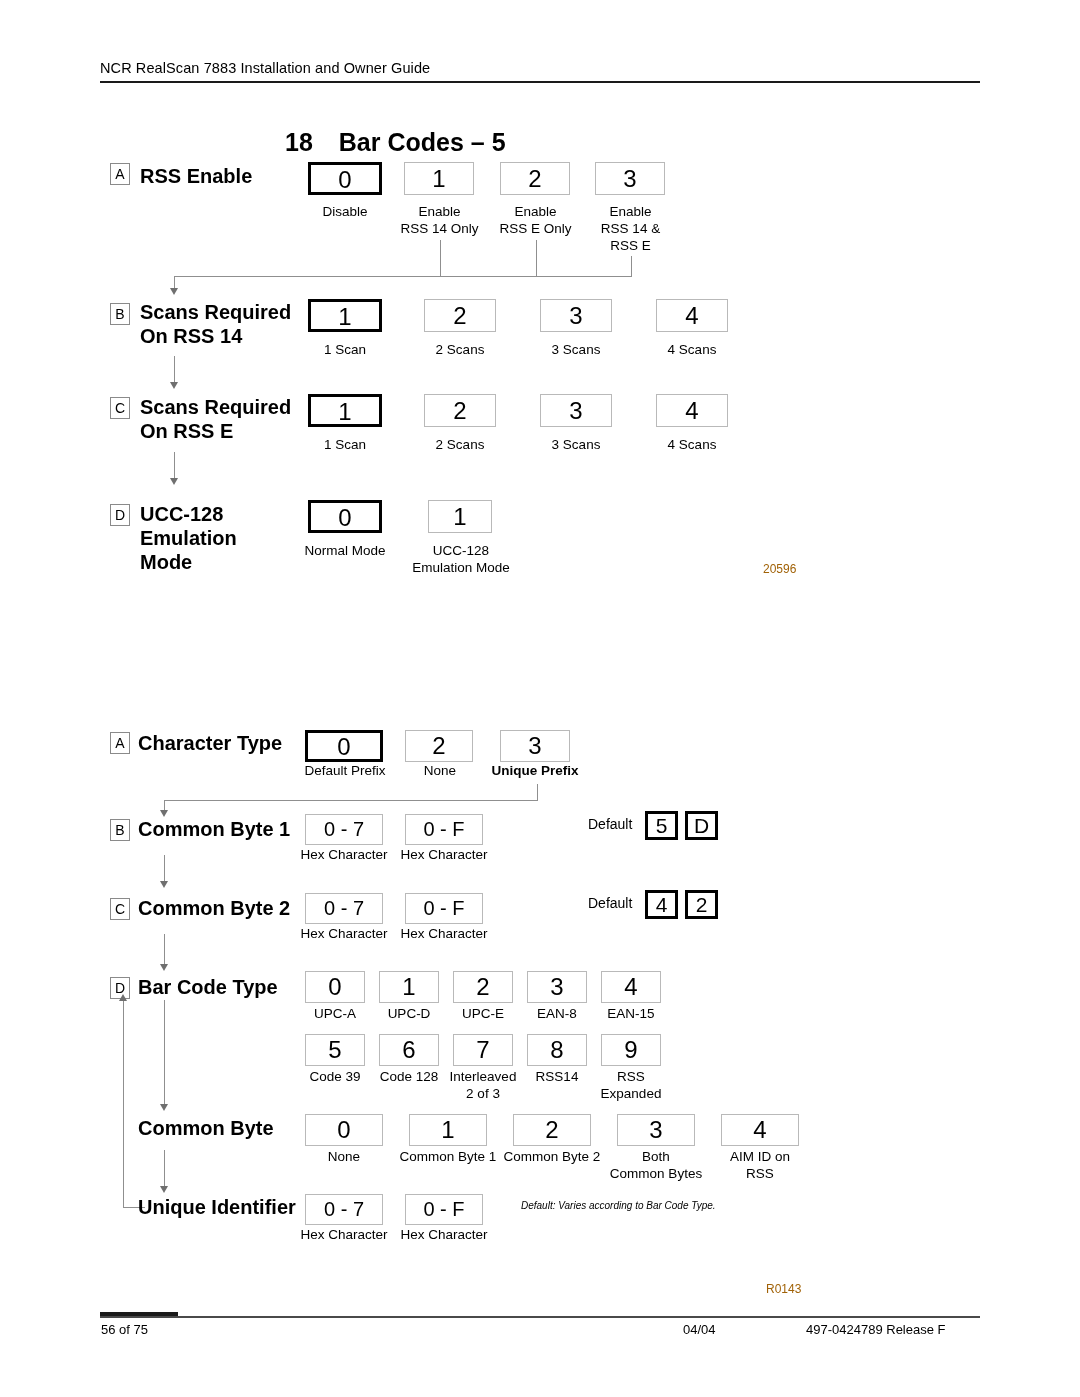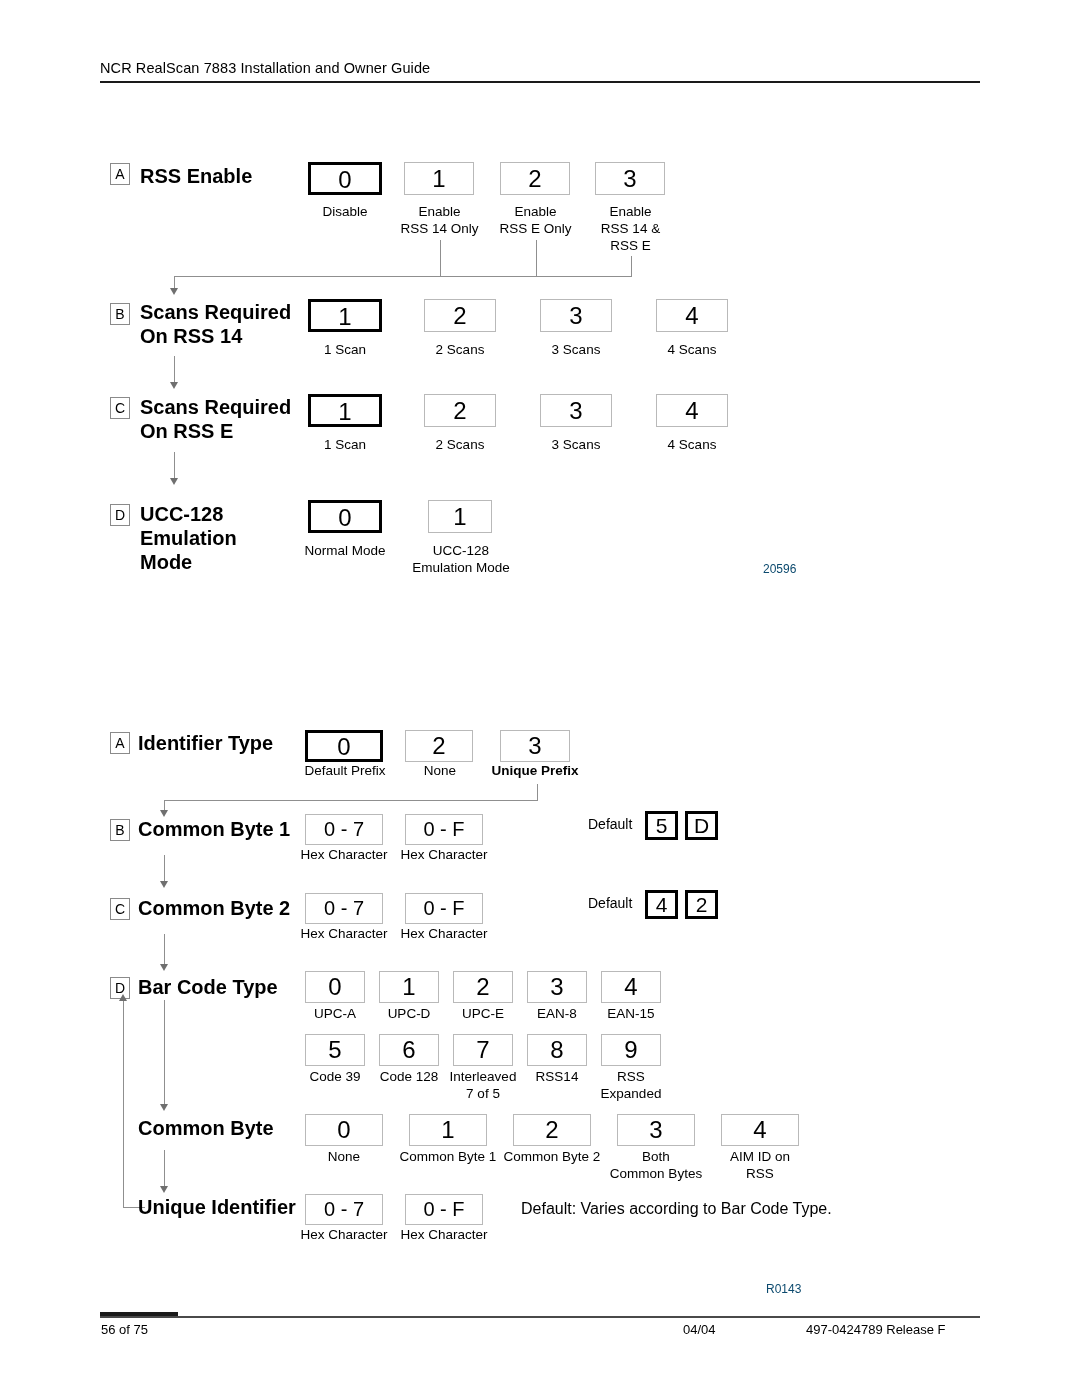--- a/index.html
+++ b/index.html
@@ -134,27 +134,28 @@
     background: #fff;
     text-align: center;
     font-size: 21px;
   }
   .deflabel {
     position: absolute;
     font-size: 14px;
   }
   .plaintext {
     position: absolute;
-    font-size: 16px;
+    font-size: 10px;
     white-space: nowrap;
+    font-style: italic;
   }
   .figref {
     position: absolute;
     font-size: 12px;
-    color: #0c4a6e;
+    color: #a16207;
   }
 
   
   .vline {
     position: absolute;
     width: 1px;
     background: #8f8f8f;
   }
   .hline {
     position: absolute;
@@ -177,20 +178,23 @@
   }
 </style>
 </head>
 <body>
 
 <div class="page">
 
   <div class="hdr-text">NCR RealScan 7883 Installation and Owner Guide</div>
   <div class="hdr-rule"></div>
 
+  <div class="sec-title" style="left:285px; top:128px;">
+    <span class="num">18</span><span>Bar Codes – 5</span>
+  </div>
 
   <div class="badge" style="left:110px; top:163px;">A</div>
   <div class="rowlabel" style="left:140px; top:164px;">RSS Enable</div>
 
   <div class="vbox sel" style="left:308px; top:162px; width:74px; height:33px; line-height:29px;">0</div>
   <div class="vcap" style="left:305px; top:203px; width:80px;">Disable</div>
 
   <div class="vbox" style="left:404px; top:162px; width:70px; height:33px; line-height:31px;">1</div>
   <div class="vcap" style="left:392px; top:203px; width:95px;">Enable
 RSS 14 Only</div>
@@ -258,21 +262,21 @@
   <div class="vcap" style="left:296px; top:542px; width:98px;">Normal Mode</div>
 
   <div class="vbox" style="left:428px; top:500px; width:64px; height:33px; line-height:31px;">1</div>
   <div class="vcap" style="left:402px; top:542px; width:118px;">UCC-128
 Emulation Mode</div>
 
   <div class="figref" style="left:763px; top:562px;">20596</div>
 
 
   <div class="badge" style="left:110px; top:732px;">A</div>
-  <div class="rowlabel" style="left:138px; top:731px;">Identifier Type</div>
+  <div class="rowlabel" style="left:138px; top:731px;">Character Type</div>
 
   <div class="vbox sel" style="left:305px; top:730px; width:78px; height:32px; line-height:28px;">0</div>
   <div class="vcap" style="left:295px; top:762px; width:100px;">Default Prefix</div>
 
   <div class="vbox" style="left:405px; top:730px; width:68px; height:32px; line-height:30px;">2</div>
   <div class="vcap" style="left:401px; top:762px; width:78px;">None</div>
 
   <div class="vbox" style="left:500px; top:730px; width:70px; height:32px; line-height:30px;">3</div>
   <div class="vcap" style="left:486px; top:762px; width:98px;font-weight:bold;">Unique Prefix</div>
 
@@ -332,21 +336,21 @@
   <div class="vcap" style="left:591px; top:1005px; width:80px;">EAN-15</div>
 
   <div class="vbox" style="left:305px; top:1034px; width:60px; height:32px; line-height:30px;">5</div>
   <div class="vcap" style="left:295px; top:1068px; width:80px;">Code 39</div>
 
   <div class="vbox" style="left:379px; top:1034px; width:60px; height:32px; line-height:30px;">6</div>
   <div class="vcap" style="left:369px; top:1068px; width:80px;">Code 128</div>
 
   <div class="vbox" style="left:453px; top:1034px; width:60px; height:32px; line-height:30px;">7</div>
   <div class="vcap" style="left:440px; top:1068px; width:86px;">Interleaved
-7 of 5</div>
+2 of 3</div>
 
   <div class="vbox" style="left:527px; top:1034px; width:60px; height:32px; line-height:30px;">8</div>
   <div class="vcap" style="left:517px; top:1068px; width:80px;">RSS14</div>
 
   <div class="vbox" style="left:601px; top:1034px; width:60px; height:32px; line-height:30px;">9</div>
   <div class="vcap" style="left:591px; top:1068px; width:80px;">RSS
 Expanded</div>
 
   <div class="vline" style="left:164px; top:1000px; height:106px;"></div>
   <div class="arrow-down" style="left:160px; top:1104px;"></div>

